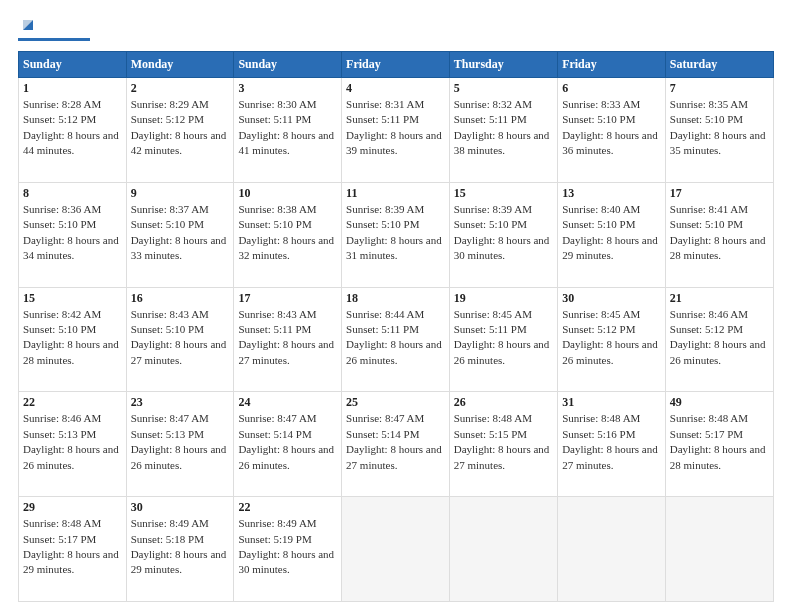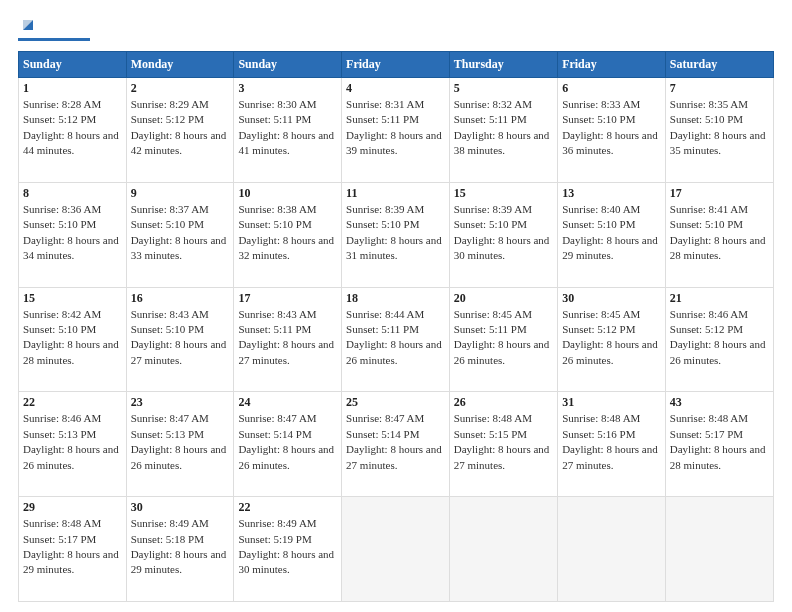--- a/index.html
+++ b/index.html
@@ -205,21 +205,21 @@
       </td>
           <td>
         <span class="day-num">17</span>
         <span class="day-info">Sunrise: 8:43 AM<br>Sunset: 5:11 PM<br>Daylight: 8 hours and 27 minutes.</span>
       </td>
           <td>
         <span class="day-num">18</span>
         <span class="day-info">Sunrise: 8:44 AM<br>Sunset: 5:11 PM<br>Daylight: 8 hours and 26 minutes.</span>
       </td>
           <td>
-        <span class="day-num">20</span>
+        <span class="day-num">19</span>
         <span class="day-info">Sunrise: 8:45 AM<br>Sunset: 5:11 PM<br>Daylight: 8 hours and 26 minutes.</span>
       </td>
           <td>
         <span class="day-num">30</span>
         <span class="day-info">Sunrise: 8:45 AM<br>Sunset: 5:12 PM<br>Daylight: 8 hours and 26 minutes.</span>
       </td>
           <td>
         <span class="day-num">21</span>
         <span class="day-info">Sunrise: 8:46 AM<br>Sunset: 5:12 PM<br>Daylight: 8 hours and 26 minutes.</span>
       </td>
@@ -243,21 +243,21 @@
       </td>
           <td>
         <span class="day-num">26</span>
         <span class="day-info">Sunrise: 8:48 AM<br>Sunset: 5:15 PM<br>Daylight: 8 hours and 27 minutes.</span>
       </td>
           <td>
         <span class="day-num">31</span>
         <span class="day-info">Sunrise: 8:48 AM<br>Sunset: 5:16 PM<br>Daylight: 8 hours and 27 minutes.</span>
       </td>
           <td>
-        <span class="day-num">43</span>
+        <span class="day-num">49</span>
         <span class="day-info">Sunrise: 8:48 AM<br>Sunset: 5:17 PM<br>Daylight: 8 hours and 28 minutes.</span>
       </td>
         </tr>
         <tr>
           <td>
         <span class="day-num">29</span>
         <span class="day-info">Sunrise: 8:48 AM<br>Sunset: 5:17 PM<br>Daylight: 8 hours and 29 minutes.</span>
       </td>
           <td>
         <span class="day-num">30</span>

